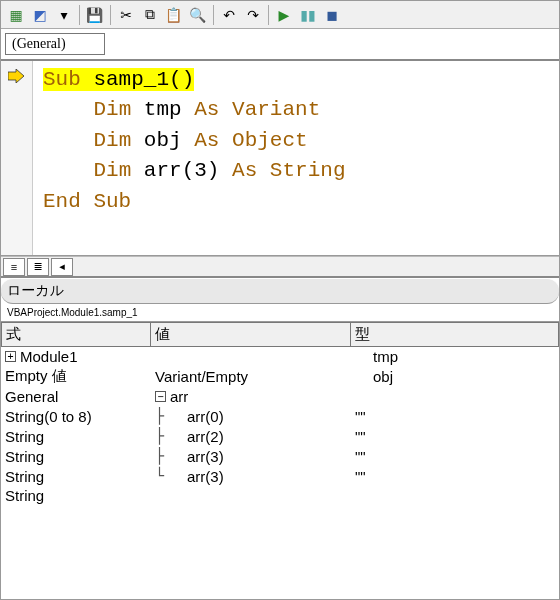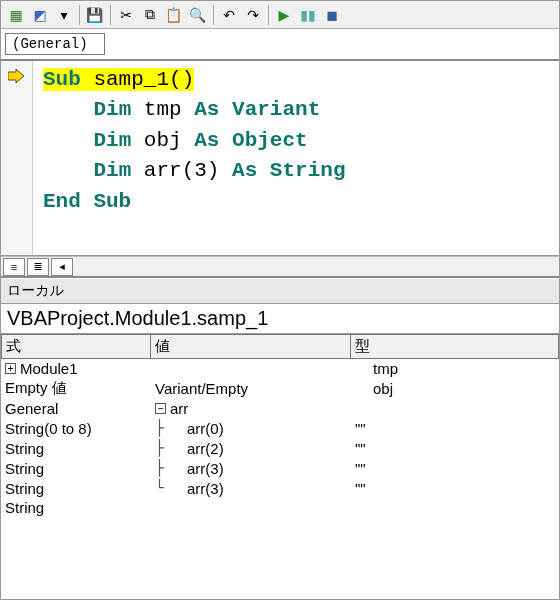--- a/index.html
+++ b/index.html
@@ -30,21 +30,21 @@
     cursor: pointer;
   }
   .dropdown-section {
     padding: 4px;
     border-bottom: 2px solid #888;
     background: #fff;
   }
   .dropdown {
     border: 1px solid #777;
     padding: 2px 6px;
-    font-family: Liberation Mono, monospace;
+    font-family: Liberation Serif, serif;
     font-size: 14px;
     background: #fff;
     display: inline-block;
     min-width: 100px;
   }
   .code-area {
     display: flex;
     flex: 0 0 auto;
     background: #fff;
     height: 195px;
@@ -65,21 +65,21 @@
   }
   .exec-arrow svg { display: block; }
   .code {
     padding: 4px 10px;
     font-family: "Consolas", "Courier New", monospace;
     font-size: 21px;
     line-height: 1.45;
     white-space: pre;
   }
   .hl { background: #ffff00; }
-  .kw { color: #0f766e; font-weight: bold; }
+  .kw { color: #a16207; }
   .code-toolbar {
     height: 22px;
     background: #f0f0f0;
     border-top: 1px solid #bbb;
     border-bottom: 2px solid #888;
     display: flex;
     align-items: center;
   }
   .ct-btn {
     width: 22px; height: 18px;
@@ -89,25 +89,26 @@
     display: flex; align-items: center; justify-content: center;
     font-size: 11px;
     cursor: pointer;
   }
   .locals-title {
     background: #e8e8e8;
     border-top: 1px solid #fff;
     border-bottom: 1px solid #999;
     padding: 3px 6px;
     font-size: 14px;
+    border-radius: 12px;
   }
   .context-bar {
     border-bottom: 1px solid #999;
     padding: 3px 6px;
-    font-size: 20px;
+    font-size: 10px;
     background: #fff;
   }
   .locals-grid {
     display: grid;
     grid-template-columns: 150px 200px 1fr;
     font-size: 15px;
   }
   .hdr {
     border: 1px solid #777;
     border-left: none;

